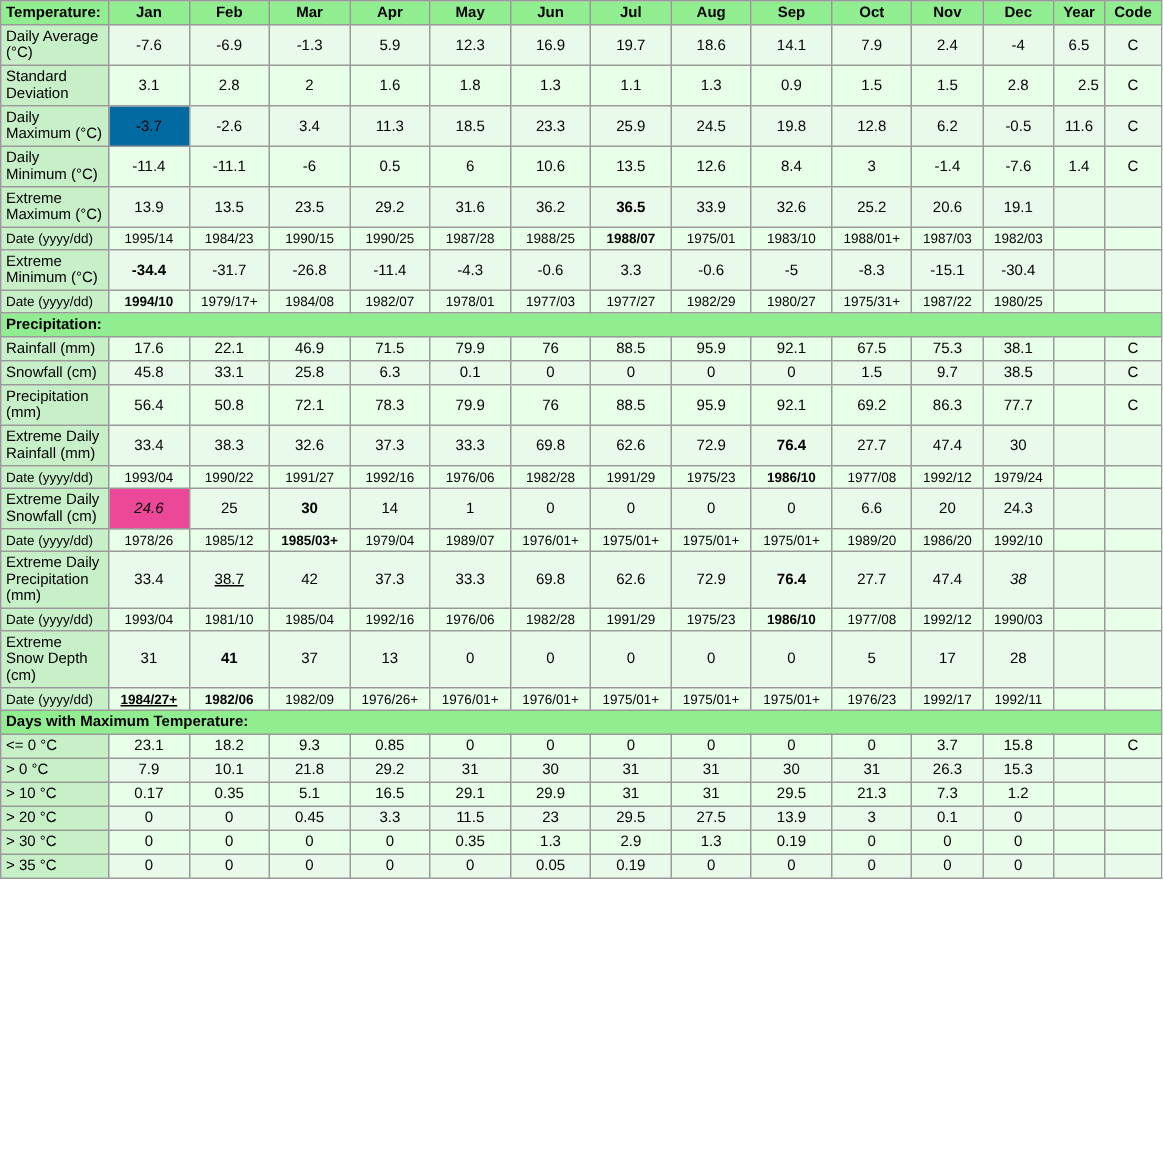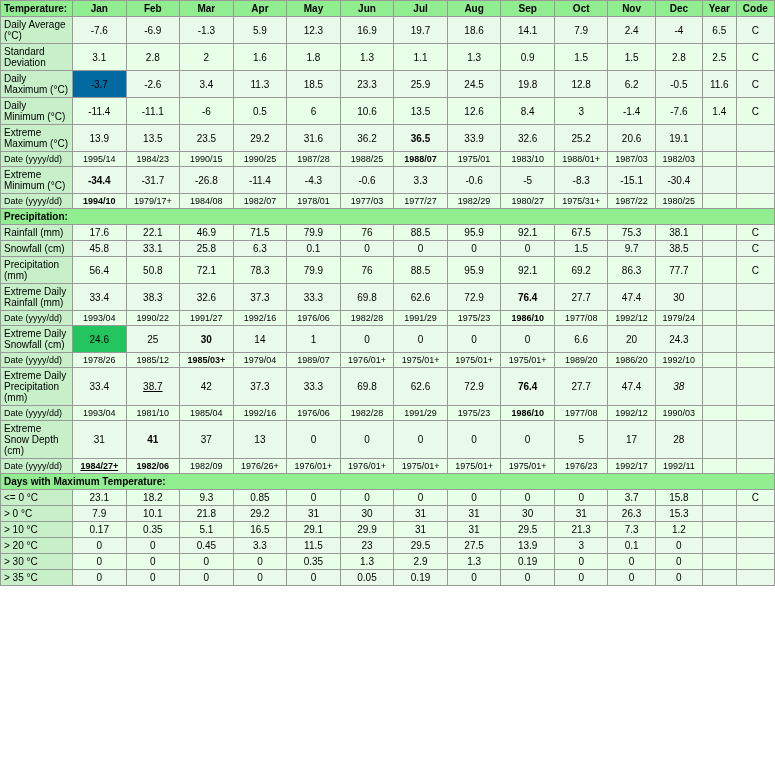--- a/index.html
+++ b/index.html
@@ -60,21 +60,21 @@
         <td class="data-cell" style="background: rgb(232, 255, 232);">2</td>
         <td class="data-cell" style="background: rgb(232, 255, 232);">1.6</td>
         <td class="data-cell" style="background: rgb(232, 255, 232);">1.8</td>
         <td class="data-cell" style="background: rgb(232, 255, 232);">1.3</td>
         <td class="data-cell" style="background: rgb(232, 255, 232);">1.1</td>
         <td class="data-cell" style="background: rgb(232, 255, 232);">1.3</td>
         <td class="data-cell" style="background: rgb(232, 255, 232);">0.9</td>
         <td class="data-cell" style="background: rgb(232, 255, 232);">1.5</td>
         <td class="data-cell" style="background: rgb(232, 255, 232);">1.5</td>
         <td class="data-cell" style="background: rgb(232, 255, 232);">2.8</td>
-        <td class="data-cell" style="background: rgb(232, 255, 232);">2.5</td>
+        <td class="data-cell" style="background: rgb(232, 255, 232); text-align: right;">2.5</td>
         <td class="data-cell" style="background: rgb(232, 255, 232);">C</td>
       </tr>
       <tr>
         <td class="label-col">Daily Maximum (°C)</td>
         <td class="data-cell" style="background: #0369a1;">-3.7</td>
         <td class="data-cell" style="background: rgb(234, 250, 234);">-2.6</td>
         <td class="data-cell" style="background: rgb(234, 250, 234);">3.4</td>
         <td class="data-cell" style="background: rgb(234, 250, 234);">11.3</td>
         <td class="data-cell" style="background: rgb(234, 250, 234);">18.5</td>
         <td class="data-cell" style="background: rgb(234, 250, 234);">23.3</td>
@@ -255,21 +255,21 @@
         <td class="data-cell" style="font-size: 9px; background: rgb(232, 255, 232);">1975/23</td>
         <td class="data-cell" style="font-weight: bold; font-size: 9px; background: rgb(232, 255, 232);">1986/10</td>
         <td class="data-cell" style="font-size: 9px; background: rgb(232, 255, 232);">1977/08</td>
         <td class="data-cell" style="font-size: 9px; background: rgb(232, 255, 232);">1992/12</td>
         <td class="data-cell" style="font-size: 9px; background: rgb(232, 255, 232);">1979/24</td>
         <td class="data-cell" style="font-size: 9px; background: rgb(232, 255, 232);"></td>
         <td class="data-cell" style="font-size: 9px; background: rgb(232, 255, 232);"></td>
       </tr>
       <tr>
         <td class="label-col">Extreme Daily Snowfall (cm)</td>
-        <td class="data-cell" style="background: #22c55e;">24.6</td>
+        <td class="data-cell" style="background: #ec4899; font-style: italic;">24.6</td>
         <td class="data-cell" style="background: rgb(234, 250, 234);">25</td>
         <td class="data-cell" style="font-weight: bold; background: rgb(234, 250, 234);">30</td>
         <td class="data-cell" style="background: rgb(234, 250, 234);">14</td>
         <td class="data-cell" style="background: rgb(234, 250, 234);">1</td>
         <td class="data-cell" style="background: rgb(234, 250, 234);">0</td>
         <td class="data-cell" style="background: rgb(234, 250, 234);">0</td>
         <td class="data-cell" style="background: rgb(234, 250, 234);">0</td>
         <td class="data-cell" style="background: rgb(234, 250, 234);">0</td>
         <td class="data-cell" style="background: rgb(234, 250, 234);">6.6</td>
         <td class="data-cell" style="background: rgb(234, 250, 234);">20</td>

